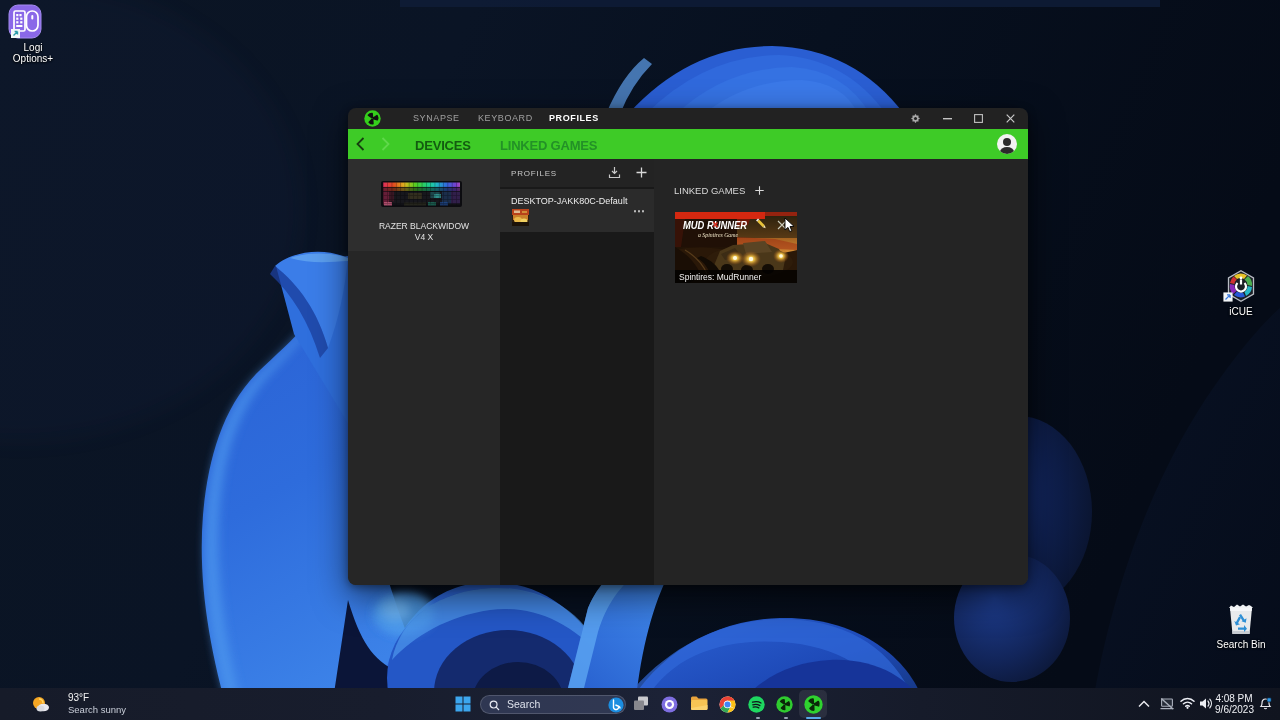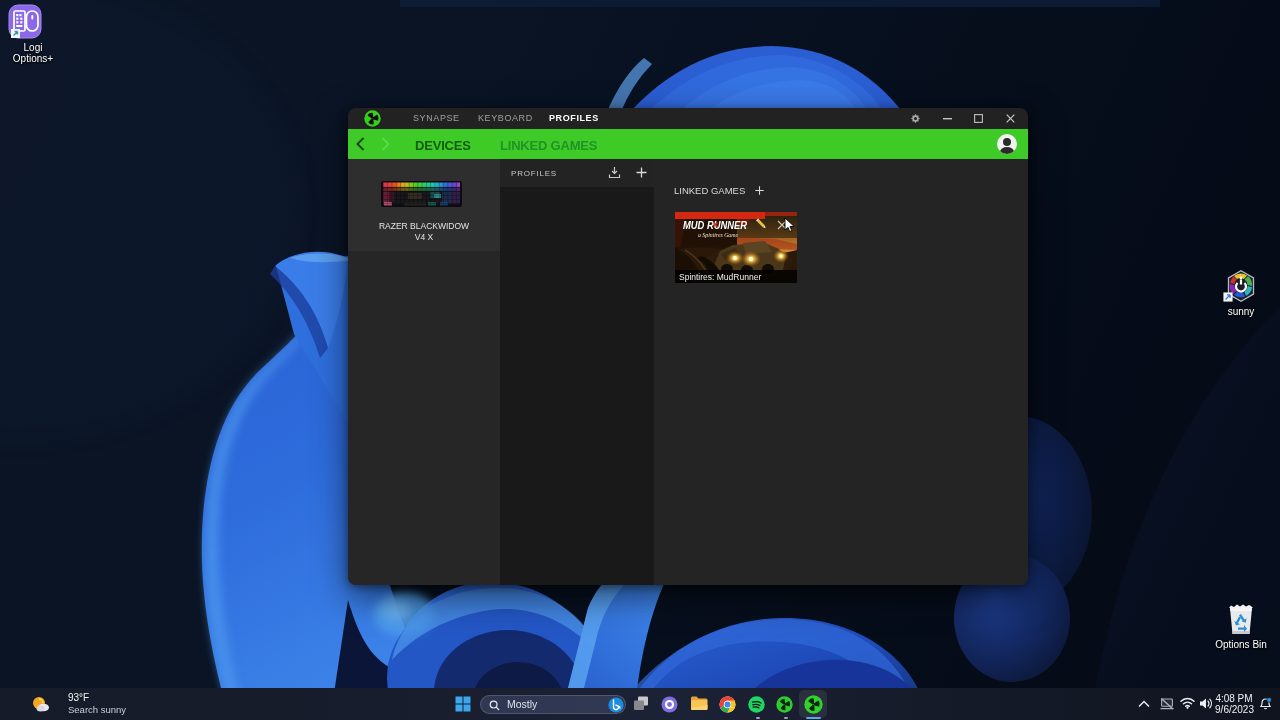--- a/index.html
+++ b/index.html
@@ -228,20 +228,34 @@
     <div id="midcol">
       <div id="midhead">
         <div class="abs" style="left:11px;top:10px;font-size:8px;letter-spacing:0.8px;color:#c9c9c9;">PROFILES</div>
         <svg class="abs" style="left:108px;top:7px" width="13" height="13" viewBox="0 0 13 13">
               <path d="M6.5,1 L6.5,7.2 M4,5 L6.5,7.5 L9,5 M1.5,8.5 L1.5,11.5 L11.5,11.5 L11.5,8.5" fill="none" stroke="#c9c9c9" stroke-width="1.2"></path>
             </svg>
         <svg class="abs" style="left:135px;top:7px" width="13" height="13" viewBox="0 0 13 13">
               <path d="M6.5,1.5 L6.5,11.5 M1.5,6.5 L11.5,6.5" fill="none" stroke="#d9d9d9" stroke-width="1.3"></path>
             </svg>
       </div>
+      <div id="proflist">
+        <div class="abs" style="left:11px;top:7px;font-size:9px;color:#ededed;">DESKTOP-JAKK80C-Default</div>
+        <svg class="abs" style="left:12px;top:20px" width="17" height="17" viewBox="0 0 17 17">
+              <rect width="17" height="17" rx="2" fill="#2e1c0c"></rect>
+              <rect x="0" y="0" width="17" height="6" fill="#b8421a"></rect>
+              <rect x="1" y="6" width="15" height="5" fill="#c9802a"></rect>
+              <ellipse cx="6" cy="11" rx="4" ry="3" fill="#e8b84a"></ellipse>
+              <ellipse cx="12" cy="12" rx="3.5" ry="2.5" fill="#f0d060"></ellipse>
+              <rect x="0" y="13" width="17" height="4" fill="#1c1208"></rect>
+              <rect x="2" y="1.5" width="6" height="2.5" fill="#e8d8b0" opacity="0.8"></rect>
+              <rect x="10" y="2" width="5" height="2" fill="#d8a040" opacity="0.8"></rect>
+            </svg>
+        <div class="abs" style="left:133px;top:15px;color:#cfcfcf;font-size:12px;font-weight:bold;">⋯</div>
+      </div>
     </div>
     <div id="rightcol">
       <div class="abs" style="left:20px;top:26px;font-size:9.5px;letter-spacing:0px;color:#d9d9d9;">LINKED GAMES</div>
       <svg class="abs" style="left:100px;top:26px" width="11" height="11" viewBox="0 0 13 13">
             <path d="M6.5,1.5 L6.5,11.5 M1.5,6.5 L11.5,6.5" fill="none" stroke="#d9d9d9" stroke-width="1.3"></path>
           </svg>
       <div id="tile"><svg width="122" height="71" viewBox="0 0 122 71">
   <defs>
     <linearGradient id="tfire" x1="0" y1="0" x2="0" y2="1">
       <stop offset="0" stop-color="#3a240c"></stop>
@@ -334,36 +348,36 @@
     <path d="M4,13 A11,11 0 0 1 7.5,6.5 L10.8,9.5 A7,7 0 0 0 8.5,14 Z" fill="#d03030"></path>
     <circle cx="15" cy="16" r="6.2" fill="#1c2026"></circle>
     <path d="M11.5,13 A5,5 0 1 0 18.5,13" fill="none" stroke="#fff" stroke-width="2.2"></path>
     <rect x="13.9" y="9.5" width="2.2" height="5" fill="#fff"></rect>
     <circle cx="15" cy="8" r="1.4" fill="#fff"></circle>
   </svg>
   <svg class="abs" style="left:9px;top:24px" width="10" height="10" viewBox="0 0 12 12">
     <rect x="0.5" y="0.5" width="11" height="11" fill="#f2f6f8"></rect>
     <path d="M3,9 L8.5,3.5 M8.5,3.5 L4.8,3.5 M8.5,3.5 L8.5,7.2" stroke="#3a7ae0" stroke-width="1.5" fill="none"></path>
   </svg>
-  <div class="dlabel" style="left:0;top:37.5px;width:54px;font-size:10px;">sunny</div>
+  <div class="dlabel" style="left:0;top:37.5px;width:54px;font-size:10px;">iCUE</div>
 </div>
 
 <div class="abs" style="left:1214px;top:600px;width:54px;height:52px;">
   <svg class="abs" style="left:13px;top:3px" width="28" height="32" viewBox="0 0 28 32">
     <path d="M3,5 L25,5 L22.5,31 L5.5,31 Z" fill="#e8eaec"></path>
     <path d="M3,5 L25,5 L24.7,8 L3.3,8 Z" fill="#f5f6f8"></path>
     <path d="M2,5 L4,2.5 L7,4 L10,1.5 L13,3.5 L16,1.5 L19,3.5 L22,2 L24,3 L26,5 Z" fill="#f0f2f4"></path>
     <path d="M5.5,31 L22.5,31 L22.8,28 L5.2,28 Z" fill="#c8ccd2"></path>
     <g fill="#2e8fd5">
       <path d="M14,11 L17.5,16.5 L15.5,17.7 L12,12.2 Z M17.5,16.5 L19.5,15.3 L18.8,19.8 L14.5,18.3 Z"></path>
       <path d="M10.5,13.5 L7.5,19 L9.5,20.2 L12.5,14.7 Z M7.5,19 L5.8,17.9 L7.5,22.5 L11.5,21.2 Z" transform="translate(1.5,0)"></path>
       <path d="M11,24.5 L17,24.5 L17,22 L20,25.8 L17,29 L17,26.8 L11,26.8 Z"></path>
     </g>
   </svg>
-  <div class="dlabel" style="left:-8px;top:39px;width:70px;font-size:10px;">Options Bin</div>
+  <div class="dlabel" style="left:-8px;top:39px;width:70px;font-size:10px;">Search Bin</div>
 </div>
 
 <div id="taskbar">
 
   <svg class="abs" style="left:31px;top:7px" width="19" height="18" viewBox="0 0 19 18">
     <circle cx="8" cy="8" r="6" fill="#f5a623"></circle>
     <path d="M8,4 A4,4 0 0 1 12,8" stroke="#ffd966" stroke-width="1.5" fill="none"></path>
     <ellipse cx="12.5" cy="12.5" rx="5.5" ry="3.8" fill="#e8e8ee"></ellipse>
     <ellipse cx="9.5" cy="13.5" rx="4" ry="3" fill="#d8dadf"></ellipse>
   </svg>
@@ -375,21 +389,21 @@
         <rect x="8.5" y="0.5" width="7" height="7" fill="#3ca6ee"></rect>
     <rect x="0.5" y="8.5" width="7" height="7" fill="#3ca6ee"></rect>
         <rect x="8.5" y="8.5" width="7" height="7" fill="#3ca6ee"></rect>
   </svg>
 
   <div class="abs" style="left:480px;top:7px;width:146px;height:19px;border-radius:10px;background:rgba(52,60,88,0.85);border:1px solid rgba(255,255,255,0.16);"></div>
   <svg class="abs" style="left:489px;top:11.5px" width="11" height="11" viewBox="0 0 11 11">
         <circle cx="4.6" cy="4.6" r="3.4" fill="none" stroke="#e8eaf2" stroke-width="1.2"></circle>
         <path d="M7.2,7.2 L10,10" stroke="#e8eaf2" stroke-width="1.2"></path>
       </svg>
-  <div class="abs" style="left:507px;top:10px;font-size:10.5px;color:#dde1ec;">Mostly</div>
+  <div class="abs" style="left:507px;top:10px;font-size:10.5px;color:#dde1ec;">Search</div>
   <svg class="abs" style="left:608px;top:8.5px" width="16" height="16" viewBox="0 0 16 16">
     <circle cx="8" cy="8" r="7.6" fill="#1b8de0"></circle>
     <path d="M5.5,3 L5.5,10.5 A2.6,2.6 0 1 0 10.6,9.4 L7.5,8 L10.5,9.2 C11.5,9.6 12,10 12,11" fill="none" stroke="#fff" stroke-width="1.4" stroke-linecap="round"></path>
   </svg>
 
   <svg class="abs" style="left:633px;top:8px" width="17" height="16" viewBox="0 0 17 16">
     <rect x="5" y="0.5" width="10" height="9" rx="1" fill="#c9c9cd"></rect>
     <rect x="1" y="4.5" width="10" height="9.5" rx="1" fill="#88888e"></rect>
   </svg>
 

